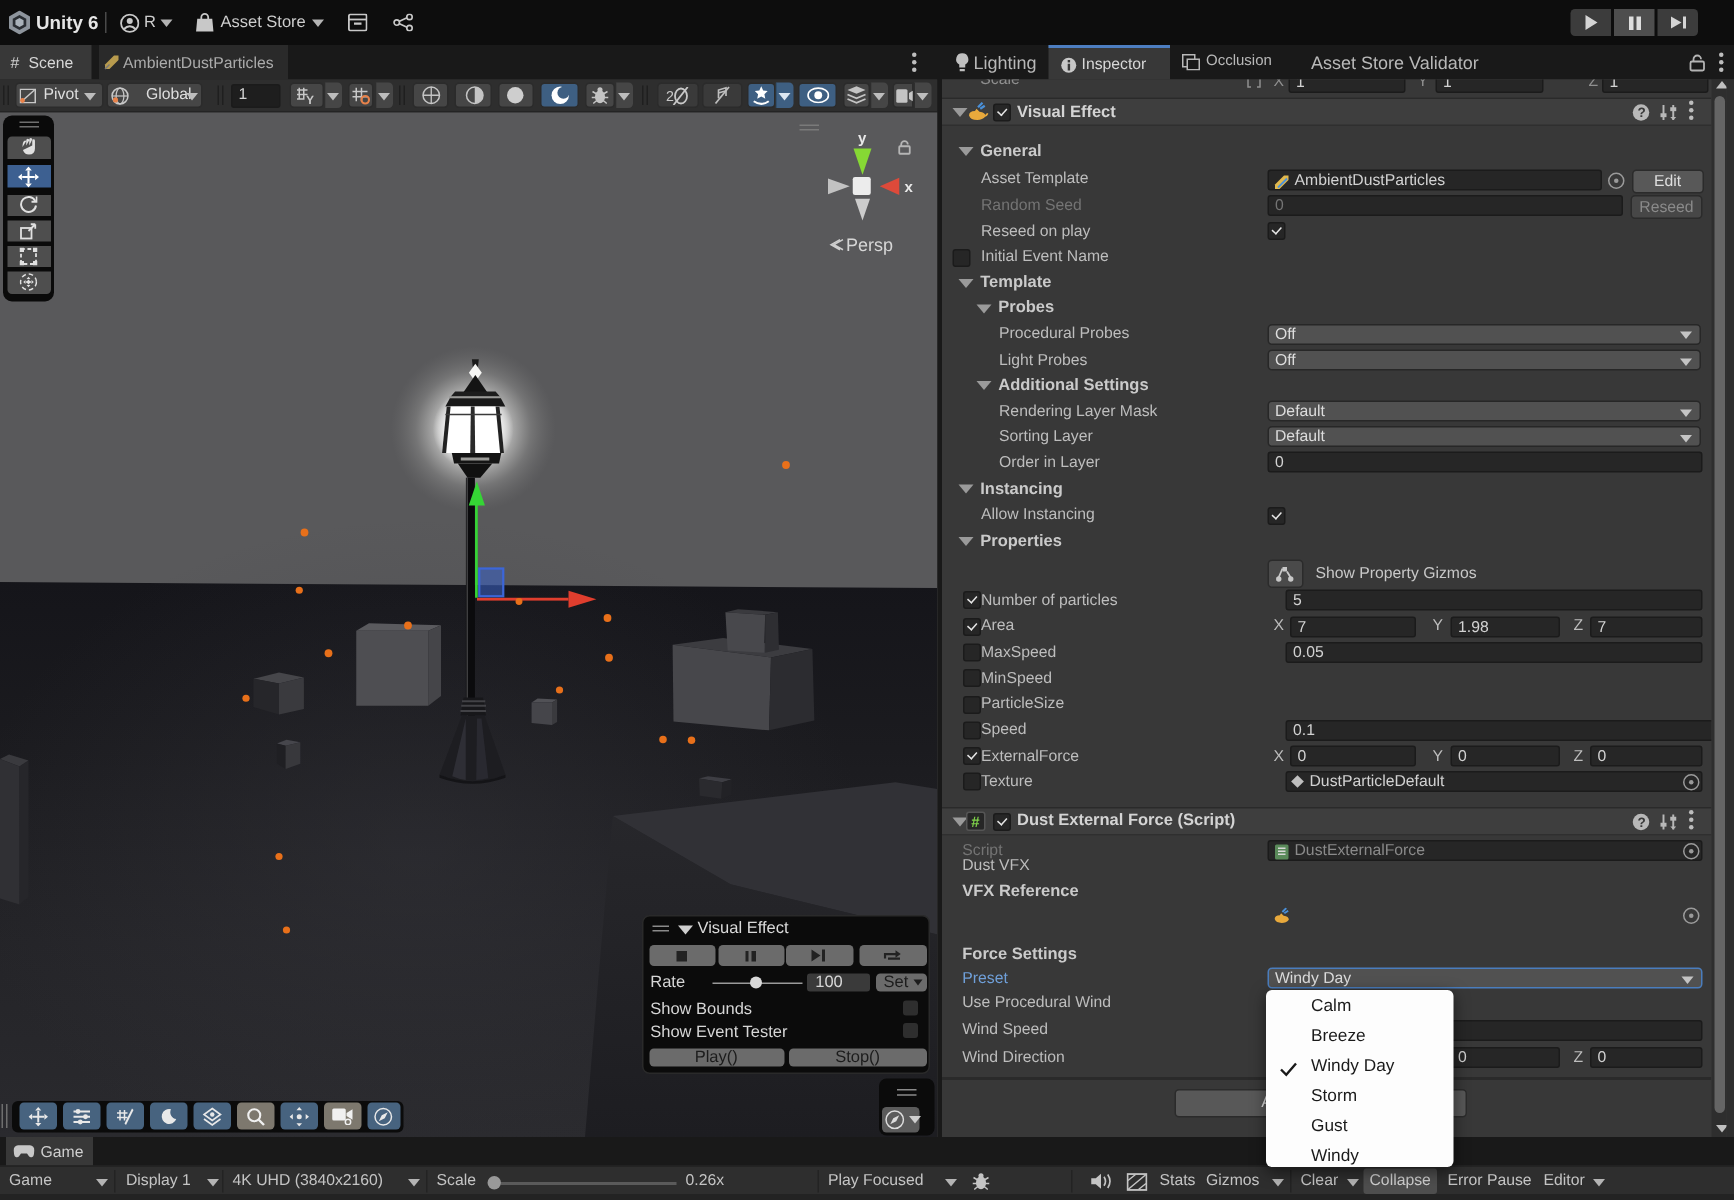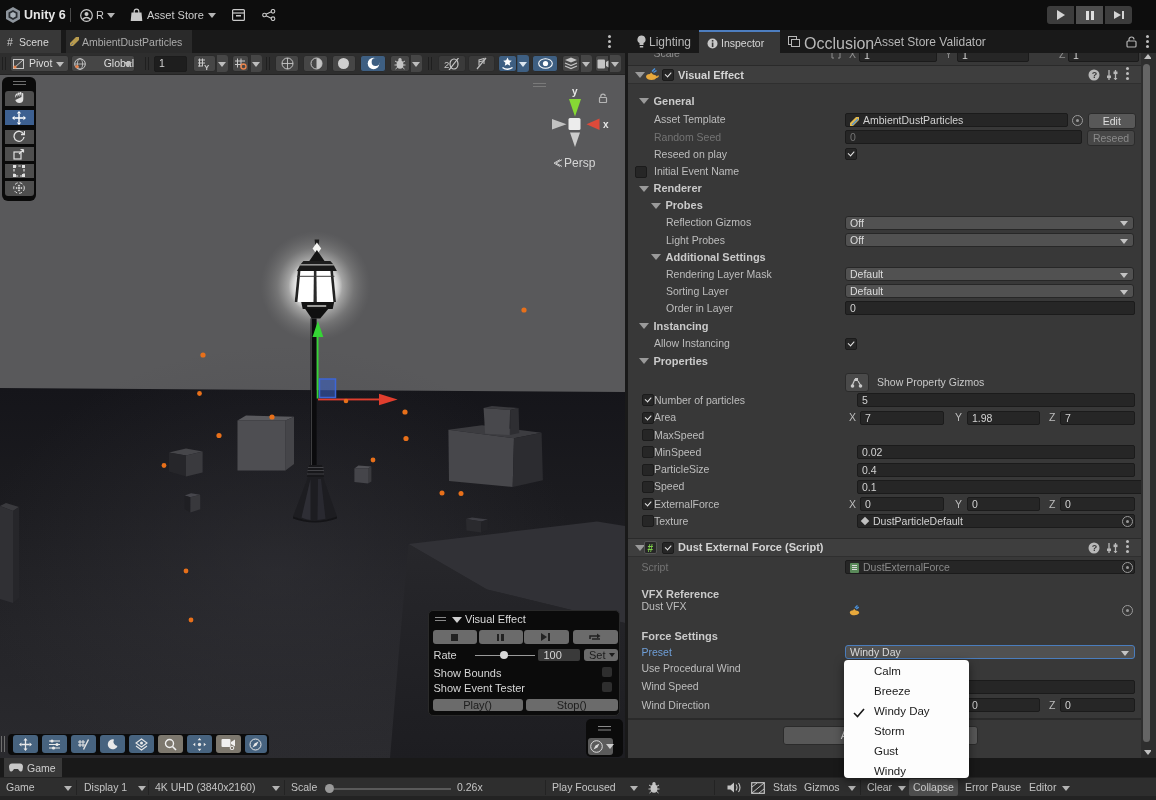--- a/index.html
+++ b/index.html
@@ -102,21 +102,21 @@
 
     <div class="abs" style="left:0;top:23px;width:625px;height:22px;background:#2e2e2e;border-bottom:1px solid #242424">
       <div class="abs" style="left:2px;top:4px;width:1px;height:13px;background:#1f1f1f;box-shadow:3px 0 0 #1f1f1f"></div>
       <div class="btn" style="left:10px;top:2px;width:59px;height:17px;background:#464646;text-align:left;padding-left:18px;line-height:15px">Pivot</div>
       <svg class="abs" style="left:13px;top:6px" width="11" height="10" viewBox="0 0 11 10">
           <rect x="0.5" y="0.5" width="10" height="9" fill="none" stroke="#c8c8c8"></rect>
           <path d="M1,9 L10,1" stroke="#c8c8c8"></path>
           <circle cx="2" cy="8" r="1.6" fill="#e8824a"></circle>
         </svg>
       <div class="abs" style="left:56px;top:9px;width:0;height:0;border-left:4px solid transparent;border-right:4px solid transparent;border-top:5px solid #bdbdbd"></div>
-      <div class="btn" style="left:71px;top:2px;width:64px;height:17px;background:#464646;text-align:right;padding-left:19px;line-height:15px">Global</div>
+      <div class="btn" style="left:71px;top:2px;width:64px;height:17px;background:#464646;text-align:center;padding-left:19px;line-height:15px">Global</div>
       <svg class="abs" style="left:74px;top:5px" width="12" height="12" viewBox="0 0 12 12">
           <circle cx="6" cy="6" r="5.3" fill="none" stroke="#c8c8c8"></circle>
           <ellipse cx="6" cy="6" rx="2.6" ry="5.3" fill="none" stroke="#c8c8c8" stroke-width="0.8"></ellipse>
           <path d="M0.7,6 h10.6" stroke="#c8c8c8" stroke-width="0.8"></path>
           <circle cx="3" cy="8.6" r="1.7" fill="#e8824a"></circle>
         </svg>
       <div class="abs" style="left:124px;top:9px;width:0;height:0;border-left:4px solid transparent;border-right:4px solid transparent;border-top:5px solid #bdbdbd"></div>
       <div class="abs" style="left:145px;top:4px;width:1px;height:13px;background:#1f1f1f;box-shadow:3px 0 0 #1f1f1f"></div>
       <div class="fld" style="left:154px;top:3px;width:33px;height:16px;background:#1e1e1e">1</div>
       <div class="btn" style="left:193px;top:2px;width:23px;height:17px;background:#464646"></div>
@@ -495,21 +495,21 @@
             <circle cx="5.5" cy="5.5" r="5" fill="#c8c8c8"></circle>
             <rect x="4.8" y="2" width="1.6" height="1.6" fill="#383838"></rect>
             <rect x="4.8" y="4.5" width="1.6" height="4.5" fill="#383838"></rect>
           </svg>
         <span style="margin-left:22px">Inspector</span>
       </div>
       <svg class="abs" style="left:160px;top:6px" width="12" height="11" viewBox="0 0 12 11">
           <rect x="0.5" y="0.5" width="8" height="8" fill="none" stroke="#b8b8b8"></rect>
           <rect x="3.5" y="3.5" width="8" height="7" fill="#191919" stroke="#b8b8b8"></rect>
         </svg>
-      <span class="tx" style="left:176px;top:5px;font-size:16px;color:#b8b8b8">Occlusion</span>
+      <span class="tx" style="left:176px;top:5px;font-size:10px;color:#b8b8b8">Occlusion</span>
       <span class="tx" style="left:246px;top:5px;font-size:12px;color:#b8b8b8">Asset Store Validator</span>
       <svg class="abs" style="left:498px;top:6px" width="11" height="12" viewBox="0 0 11 12">
           <rect x="1" y="5" width="9" height="6" rx="1" fill="none" stroke="#b4b4b4" stroke-width="1.2"></rect>
           <path d="M3,5 V3.5 a2.5,2.5 0 0 1 5,0" fill="none" stroke="#b4b4b4" stroke-width="1.2"></path>
         </svg>
       <div class="dots3" style="left:518px;top:10px"></div>
     </div>
 
     <div class="abs" id="insp" style="left:0;top:23px;width:513px;height:705px;background:#383838;overflow:hidden">
       <div class="lbl" style="left:25.5px;top:-6px;color:#8f8f8f">Scale</div>
@@ -553,24 +553,24 @@
       <div class="pick" style="left:444px;top:61.5px"></div>
       <div class="btn" style="left:460px;top:59.5px;width:47.5px">Edit</div>
       <div class="lbl" style="left:26px;top:77.5px;color:#747474">Random Seed</div>
       <div class="fld" style="left:217px;top:77px;width:237px;color:#747474">0</div>
       <div class="btn" style="left:459px;top:76.5px;width:48px;background:#474747;color:#8a8a8a">Reseed</div>
       <div class="lbl" style="left:26px;top:94.8px">Reseed on play</div>
       <div class="chk on" style="left:217px;top:95.3px"></div>
       <div class="chk" style="left:7px;top:112.5px"></div>
       <div class="lbl" style="left:26px;top:112px">Initial Event Name</div>
       <div class="fold" style="left:11px;top:132.5px"></div>
-      <div class="boldlbl" style="left:25.5px;top:129px">Renderer</div>
+      <div class="boldlbl" style="left:25.5px;top:129px">Template</div>
       <div class="fold" style="left:23px;top:149.6px"></div>
       <div class="boldlbl" style="left:37.5px;top:146.1px">Probes</div>
-      <div class="lbl" style="left:38px;top:163.3px">Reflection Gizmos</div>
+      <div class="lbl" style="left:38px;top:163.3px">Procedural Probes</div>
       <div class="drop" style="left:217px;top:162.8px;width:289px">Off</div>
       <div class="lbl" style="left:38px;top:180.5px">Light Probes</div>
       <div class="drop" style="left:217px;top:180px;width:289px">Off</div>
       <div class="fold" style="left:23px;top:201px"></div>
       <div class="boldlbl" style="left:37.5px;top:197.5px">Additional Settings</div>
       <div class="lbl" style="left:38px;top:214.5px">Rendering Layer Mask</div>
       <div class="drop" style="left:217px;top:214px;width:289px">Default</div>
       <div class="lbl" style="left:38px;top:231.7px">Sorting Layer</div>
       <div class="drop" style="left:217px;top:231.2px;width:289px">Default</div>
       <div class="lbl" style="left:38px;top:248.7px">Order in Layer</div>
@@ -595,26 +595,25 @@
       <div class="chk on" style="left:13.5px;top:358.8px"></div>
       <div class="lbl" style="left:26px;top:358.3px">Area</div>
       <div class="lbl" style="left:221px;top:358.3px">X</div>
       <div class="fld" style="left:232px;top:357.8px;width:84px">7</div>
       <div class="lbl" style="left:327px;top:358.3px">Y</div>
       <div class="fld" style="left:339px;top:357.8px;width:73px">1.98</div>
       <div class="lbl" style="left:421px;top:358.3px">Z</div>
       <div class="fld" style="left:432px;top:357.8px;width:75px">7</div>
       <div class="chk" style="left:13.5px;top:376px"></div>
       <div class="lbl" style="left:26px;top:375.5px">MaxSpeed</div>
+      <div class="fld" style="left:229px;top:375px;width:278px">0.05</div>
       <div class="chk" style="left:13.5px;top:393.3px"></div>
       <div class="lbl" style="left:26px;top:392.8px">MinSpeed</div>
-      <div class="fld" style="left:229px;top:392.3px;width:278px">0.02</div>
       <div class="chk" style="left:13.5px;top:410.6px"></div>
       <div class="lbl" style="left:26px;top:410.1px">ParticleSize</div>
-      <div class="fld" style="left:229px;top:409.6px;width:278px">0.4</div>
       <div class="chk" style="left:13.5px;top:427.8px"></div>
       <div class="lbl" style="left:26px;top:427.3px">Speed</div>
       <div class="fld" style="left:229px;top:426.8px;width:309px">0.1</div>
       <div class="chk on" style="left:13.5px;top:445px"></div>
       <div class="lbl" style="left:26px;top:444.5px">ExternalForce</div>
       <div class="lbl" style="left:221px;top:444.5px">X</div>
       <div class="fld" style="left:232px;top:444px;width:84px">0</div>
       <div class="lbl" style="left:327px;top:444.5px">Y</div>
       <div class="fld" style="left:339px;top:444px;width:73px">0</div>
       <div class="lbl" style="left:421px;top:444.5px">Z</div>
@@ -642,21 +641,21 @@
           <path d="M9.5,11 l2,-2 h-4 Z" fill="#b8b8b8"></path>
         </svg>
       <div class="dots3" style="left:498px;top:492px"></div>
       <div class="lbl" style="left:13.5px;top:507.9px;color:#747474">Script</div>
       <div class="fld" style="left:217px;top:507.4px;width:290px;padding-left:17px;color:#8a8a8a">DustExternalForce</div>
       <div class="abs" style="left:221.5px;top:509.5px;width:9px;height:10px;background:#5a8a5a;border-radius:1px">
           <div class="abs" style="left:2px;top:2px;width:5px;height:1px;background:#d8d8d8;box-shadow:0 2px 0 #d8d8d8,0 4px 0 #d8d8d8"></div>
         </div>
       <div class="pick" style="left:494px;top:509px"></div>
       <div class="boldlbl" style="left:13.5px;top:534.5px">VFX Reference</div>
-      <div class="lbl" style="left:13.5px;top:547px">Dust VFX</div>
+      <div class="lbl" style="left:13.5px;top:518px">Dust VFX</div>
       <svg class="abs" style="left:220px;top:551.5px" width="13" height="12" viewBox="0 0 15 14">
           <path d="M2,9 q0,-3 4,-3 l1,-1.5 2,2 q4,0.5 4,3 q-2,2.5 -5.5,2.5 Q3,12 2,9 Z" fill="#e8a93c"></path>
           <path d="M8,3.5 L11,0.5 M9.5,4.5 L12.5,2.5" stroke="#4a90d9" stroke-width="1.5"></path>
         </svg>
       <div class="pick" style="left:494px;top:551.5px"></div>
       <div class="boldlbl" style="left:13.5px;top:576.8px">Force Settings</div>
       <div class="lbl" style="left:13.5px;top:592.8px;color:#6f9fd8">Preset</div>
       <div class="drop" style="left:217px;top:592.3px;width:290px;border:1px solid #4a7dbd">Windy Day</div>
       <div class="lbl" style="left:13.5px;top:609px">Use Procedural Wind</div>
       <div class="chk" style="left:217px;top:609.5px"></div>

